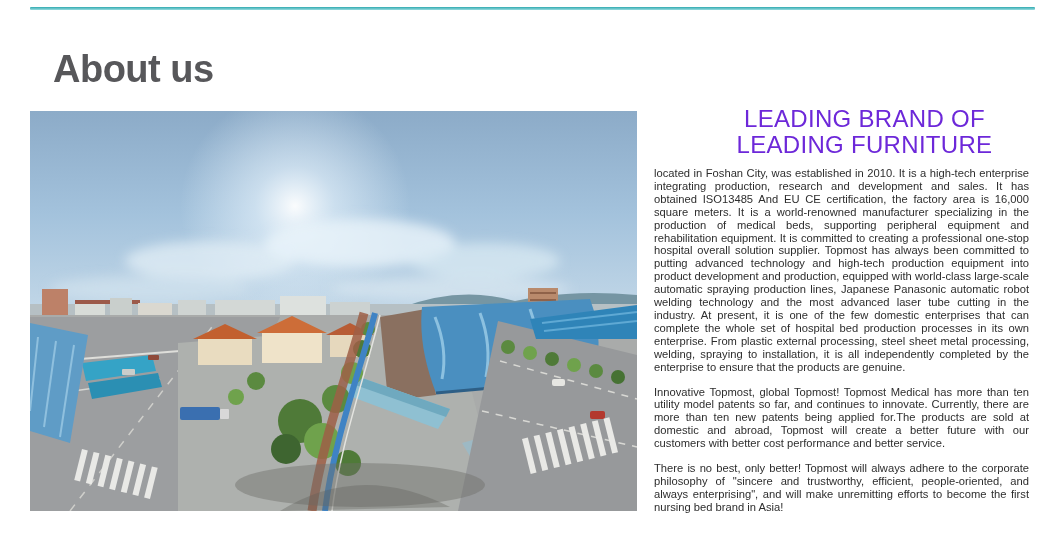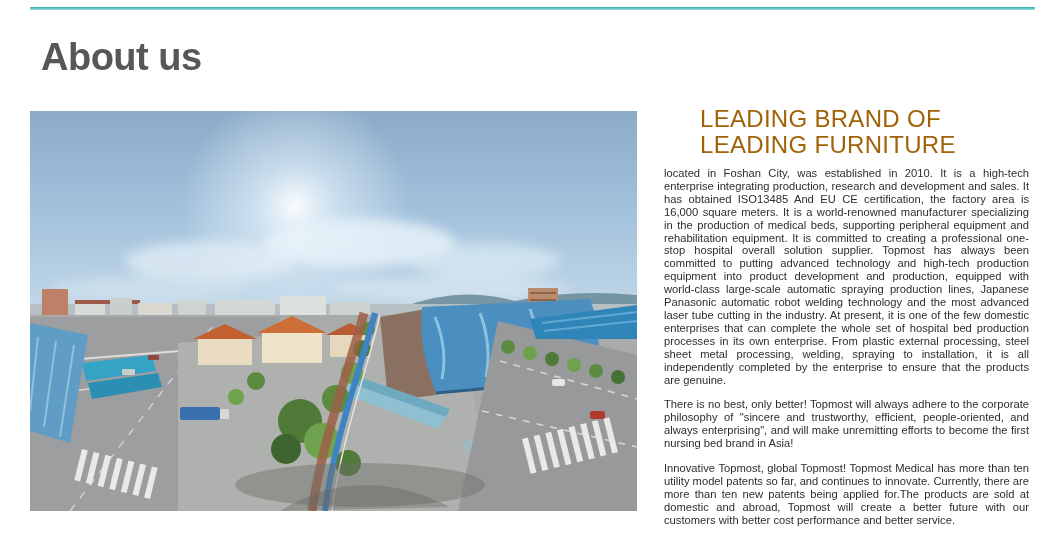--- a/index.html
+++ b/index.html
@@ -6,38 +6,38 @@
   .canvas{
     position:relative;width:1059px;height:534px;background:#ffffff;
     font-family:"Liberation Sans","DejaVu Sans",sans-serif;overflow:hidden;
   }
   .top-rule{
     position:absolute;left:30px;top:7px;width:1005px;height:3px;
     background:linear-gradient(#2fa9b0,#9adde0);
     border-radius:1px;
   }
   .page-title{
-    position:absolute;left:41px;top:36px;margin:0;
+    position:absolute;left:41px;top:36px;margin:12px;
     font-size:38px;font-weight:700;color:#57575a;letter-spacing:-0.5px;
   }
   .hero{
     position:absolute;left:30px;top:111px;width:607px;height:400px;margin:0;
     overflow:hidden;background:#9fb9d2;
   }
   .hero svg{display:block;width:100%;height:100%;}
   .col{
     position:absolute;left:652px;top:106px;width:377px;
   }
   .section-heading{
     margin:0 0 9px 0;padding-left:48px;
     font-size:24px;line-height:26px;font-weight:400;
-    color:#a16207;letter-spacing:0.3px;
+    color:#6d28d9;letter-spacing:0.3px;text-align:center;
   }
   .col p{
-    margin:0 0 12px 12px;
+    margin:0 0 12px 2px;
     font-size:11.2px;line-height:12.9px;color:#2d2d2d;
     text-align:justify;text-justify:inter-word;
   }
 </style>
 </head>
 <body>
 
 <div class="canvas">
 
   <div class="top-rule"></div>
@@ -193,17 +193,17 @@
       <path d="M250,400 Q330,350 420,396 Z" fill="#5e5e5a" opacity="0.35"></path>
     </svg>
   </figure>
 
   <div class="col">
     <h2 class="section-heading">
       <span>LEADING BRAND OF</span><br>
       <span>LEADING FURNITURE</span>
     </h2>
     <p>located in Foshan City, was established in 2010.  It is a high-tech enterprise integrating production, research and development and sales. It has obtained ISO13485 And EU CE certification, the  factory area is 16,000 square meters. It is a world-renowned manufacturer specializing in the production of medical beds, supporting peripheral equipment and rehabilitation equipment. It is committed to creating a professional one-stop hospital overall solution supplier. Topmost has always been committed to putting advanced technology and high-tech production equipment into product development and production, equipped with world-class large-scale automatic spraying production lines, Japanese Panasonic automatic robot welding technology and the most advanced laser tube cutting in the industry. At present, it is one of the few domestic enterprises that can complete the whole set of hospital bed production processes in its own enterprise. From plastic external processing, steel sheet metal processing, welding, spraying to installation, it is all independently completed by the enterprise to ensure that the products are genuine.</p>
+    <p>Innovative Topmost, global Topmost! Topmost Medical has more than ten utility model patents so far, and continues to innovate. Currently, there are more than ten new patents being applied for.The products are sold at domestic  and abroad, Topmost will create a better future with our customers with better cost performance and better service.</p>
     <p>There is no best, only better! Topmost will always adhere to the corporate philosophy of "sincere and trustworthy, efficient, people-oriented, and always enterprising", and will make unremitting efforts to become the first nursing bed brand in Asia!</p>
-    <p>Innovative Topmost, global Topmost! Topmost Medical has more than ten utility model patents so far, and continues to innovate. Currently, there are more than ten new patents being applied for.The products are sold at domestic  and abroad, Topmost will create a better future with our customers with better cost performance and better service.</p>
   </div>
 
 </div>
 
 </body></html>

